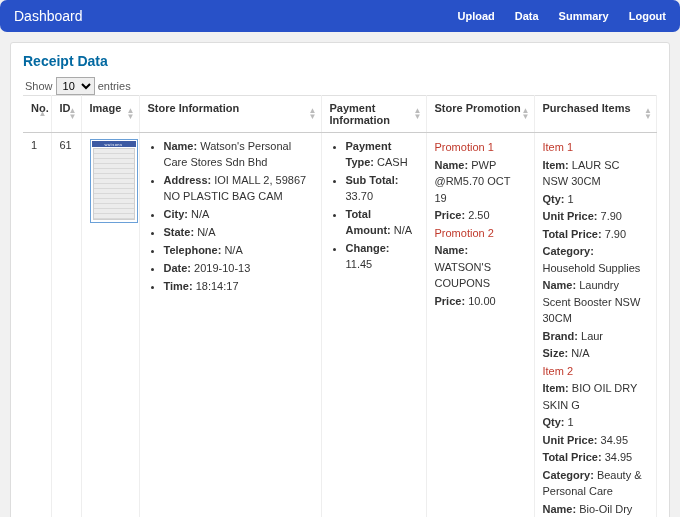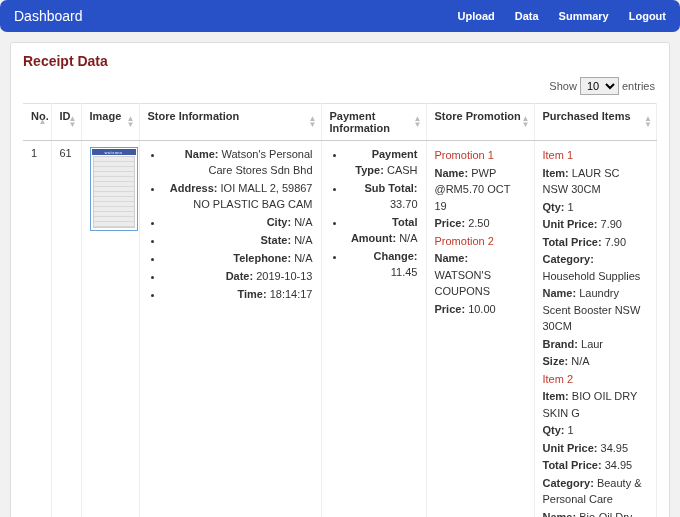--- a/index.html
+++ b/index.html
@@ -25,30 +25,29 @@
   .panel {
     margin: 10px;
     background: #fff;
     border: 1px solid #ddd;
     border-radius: 3px;
     padding: 10px 12px;
   }
   .section-title {
     font-size: 14px;
     font-weight: 600;
-    color: #7f1d1d;
+    color: #0369a1;
     margin-bottom: 8px;
   }
   .toolbar {
     display: flex;
-    justify-content: flex-end;
+    justify-content: space-between;
     align-items: center;
     font-size: 11px;
     color: #555;
-    margin-bottom: 8px;
     padding: 0 2px;
   }
   .toolbar .show-entries select {
     font-size: 11px;
     padding: 1px 2px;
     border: 1px solid #aaa;
   }
   .toolbar .search input {
     border: 1px solid #ccc;
     font-size: 11px;
@@ -83,21 +82,20 @@
     right: 4px;
     top: 50%;
     transform: translateY(-50%);
     font-size: 8px;
     color: #bbb;
     line-height: 6px;
   }
   ul.bullet {
     list-style: disc;
     padding-left: 16px;
-    text-align: right;
   }
   ul.bullet li { margin-bottom: 2px; line-height: 1.45; }
   .promo-title, .item-title {
     color: #c0392b;
     font-weight: 400;
   }
   .cell-block { line-height: 1.5; }
   .cell-block div { margin-bottom: 1px; }
   .thumb {
     width: 48px;

